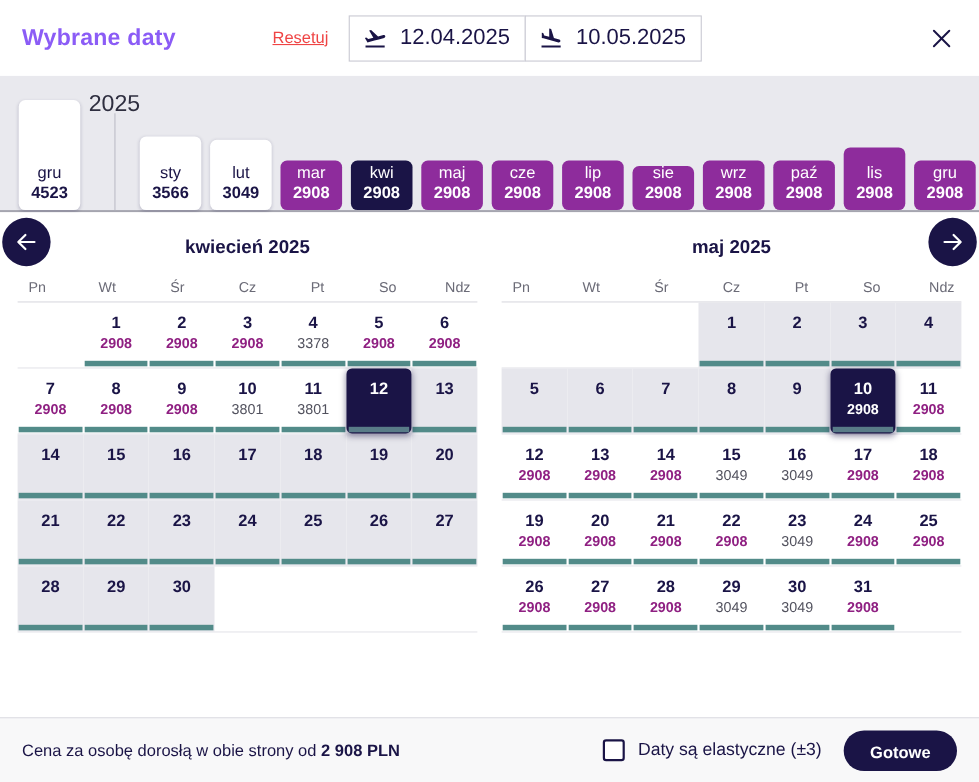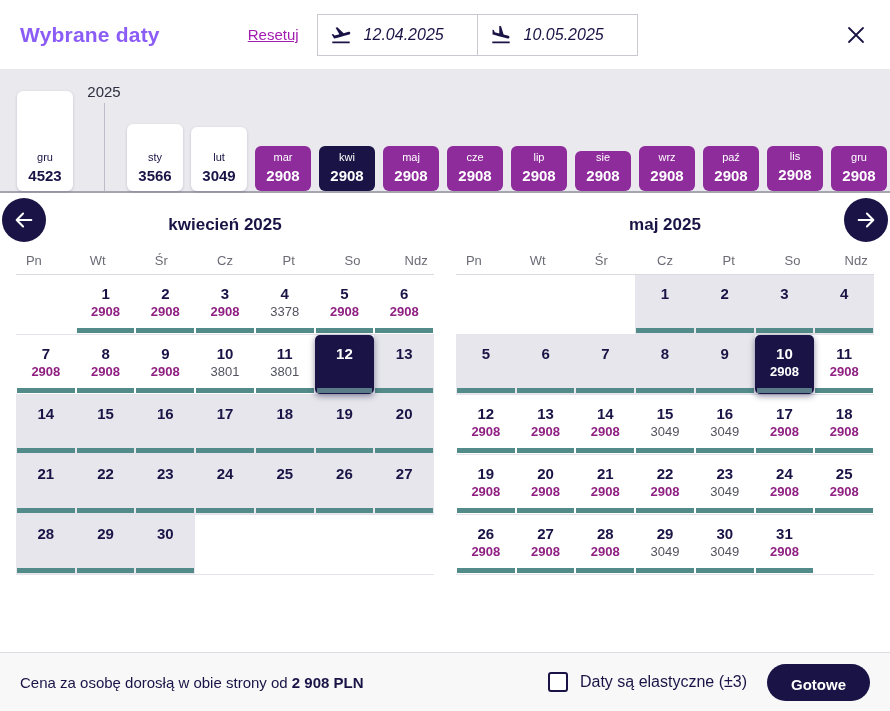--- a/index.html
+++ b/index.html
@@ -3,38 +3,38 @@
 <meta charset="utf-8">
 <style>
   * { margin:0; padding:0; box-sizing:border-box; }
   html,body { width:890px; height:711px; }
   body { font-family:"Liberation Sans","DejaVu Sans",sans-serif; background:#fff; color:#1a1446; overflow:hidden; }
   .modal { position:relative; width:890px; height:711px; background:#fff; }
 
   
   .header { position:absolute; top:0; left:0; right:0; height:69px; display:flex; align-items:center; padding:0 21px 0 20px; background:#fff; }
   .title { font-size:21px; font-weight:700; letter-spacing:.2px; color:#8b5cf6; }
-  .reset-link { margin-left:88px; font-size:15px; color:#a21caf; text-decoration:underline; cursor:pointer; }
+  .reset-link { margin-left:88px; font-size:15px; color:#ef4444; text-decoration:underline; cursor:pointer; }
   .date-inputs { display:flex; margin-left:18px; }
   .date-box { display:flex; align-items:center; gap:12px; width:161px; height:42px; border:1px solid #c9c9d2; background:#fff; padding:0 12px; cursor:pointer; }
   .date-box + .date-box { margin-left:-1px; }
   .date-box .plane { width:22px; height:22px; flex:none; color:#1a1446; }
-  .date-box .date-text { font-size:16px; color:#1a1446;font-style:italic; }
+  .date-box .date-text { font-size:20px; color:#1a1446; }
   .close-btn { margin-left:auto; width:26px; height:26px; background:none; border:none; cursor:pointer; color:#1a1446; display:flex; align-items:center; justify-content:center; }
 
   
   .strip { position:absolute; top:69px; left:0; right:0; height:124px; background:#e9e9ee; border-bottom:2px solid #a5a5af; display:flex; align-items:flex-end; padding:0 0 0 17px; }
   .tile { width:56px; flex:none; margin-right:8px; border-radius:6px; display:flex; flex-direction:column; justify-content:flex-end; align-items:center; padding-bottom:6px; cursor:pointer; }
-  .tile .t-label { font-size:11px; line-height:17px; }
+  .tile .t-label { font-size:15px; line-height:17px; }
   .tile .t-price { font-size:15px; font-weight:700; line-height:19px; }
   .tile.white { background:#fff; color:#1a1446; box-shadow:0 1px 3px rgba(26,20,70,.18); }
   .tile.purple { background:#8e2c9c; color:#fff; }
   .tile.selected { background:#1a1446; color:#fff; }
   .year-divider { position:relative; width:46px; flex:none; height:124px; margin-right:0; }
-  .year-divider .year-label { position:absolute; top:16px; left:50%; transform:translateX(-50%); font-size:15px; color:#2e2e3f; }
+  .year-divider .year-label { position:absolute; top:16px; left:50%; transform:translateX(-50%); font-size:21px; color:#2e2e3f; }
   .year-divider .year-line { position:absolute; top:36px; bottom:0; left:50%; width:1px; background:#bdbdc7; }
 
   
   .cal-area { position:absolute; top:193px; left:0; right:0; height:459px; background:#fff; }
   .nav-btn { position:absolute; top:5px; width:44px; height:44px; border-radius:50%; background:#1a1446; border:none; color:#fff; cursor:pointer; display:flex; align-items:center; justify-content:center; z-index:3; }
   .nav-btn.prev { left:2px; }
   .nav-btn.next { right:2px; }
   .calendar { position:absolute; top:0; width:418px; }
   .calendar.c0 { left:16px; }
   .calendar.c1 { left:456px; }
@@ -135,21 +135,21 @@
         <span class="t-price">2908</span>
       </div>
       <div class="tile purple" style="height: 45px;">
         <span class="t-label">wrz</span>
         <span class="t-price">2908</span>
       </div>
       <div class="tile purple" style="height: 45px;">
         <span class="t-label">paź</span>
         <span class="t-price">2908</span>
       </div>
-      <div class="tile purple" style="height: 45px; justify-content: center;">
+      <div class="tile purple" style="height: 57px;">
         <span class="t-label">lis</span>
         <span class="t-price">2908</span>
       </div>
       <div class="tile purple" style="height: 45px;">
         <span class="t-label">gru</span>
         <span class="t-price">2908</span>
       </div>
     </div>
 
   <div class="cal-area">

